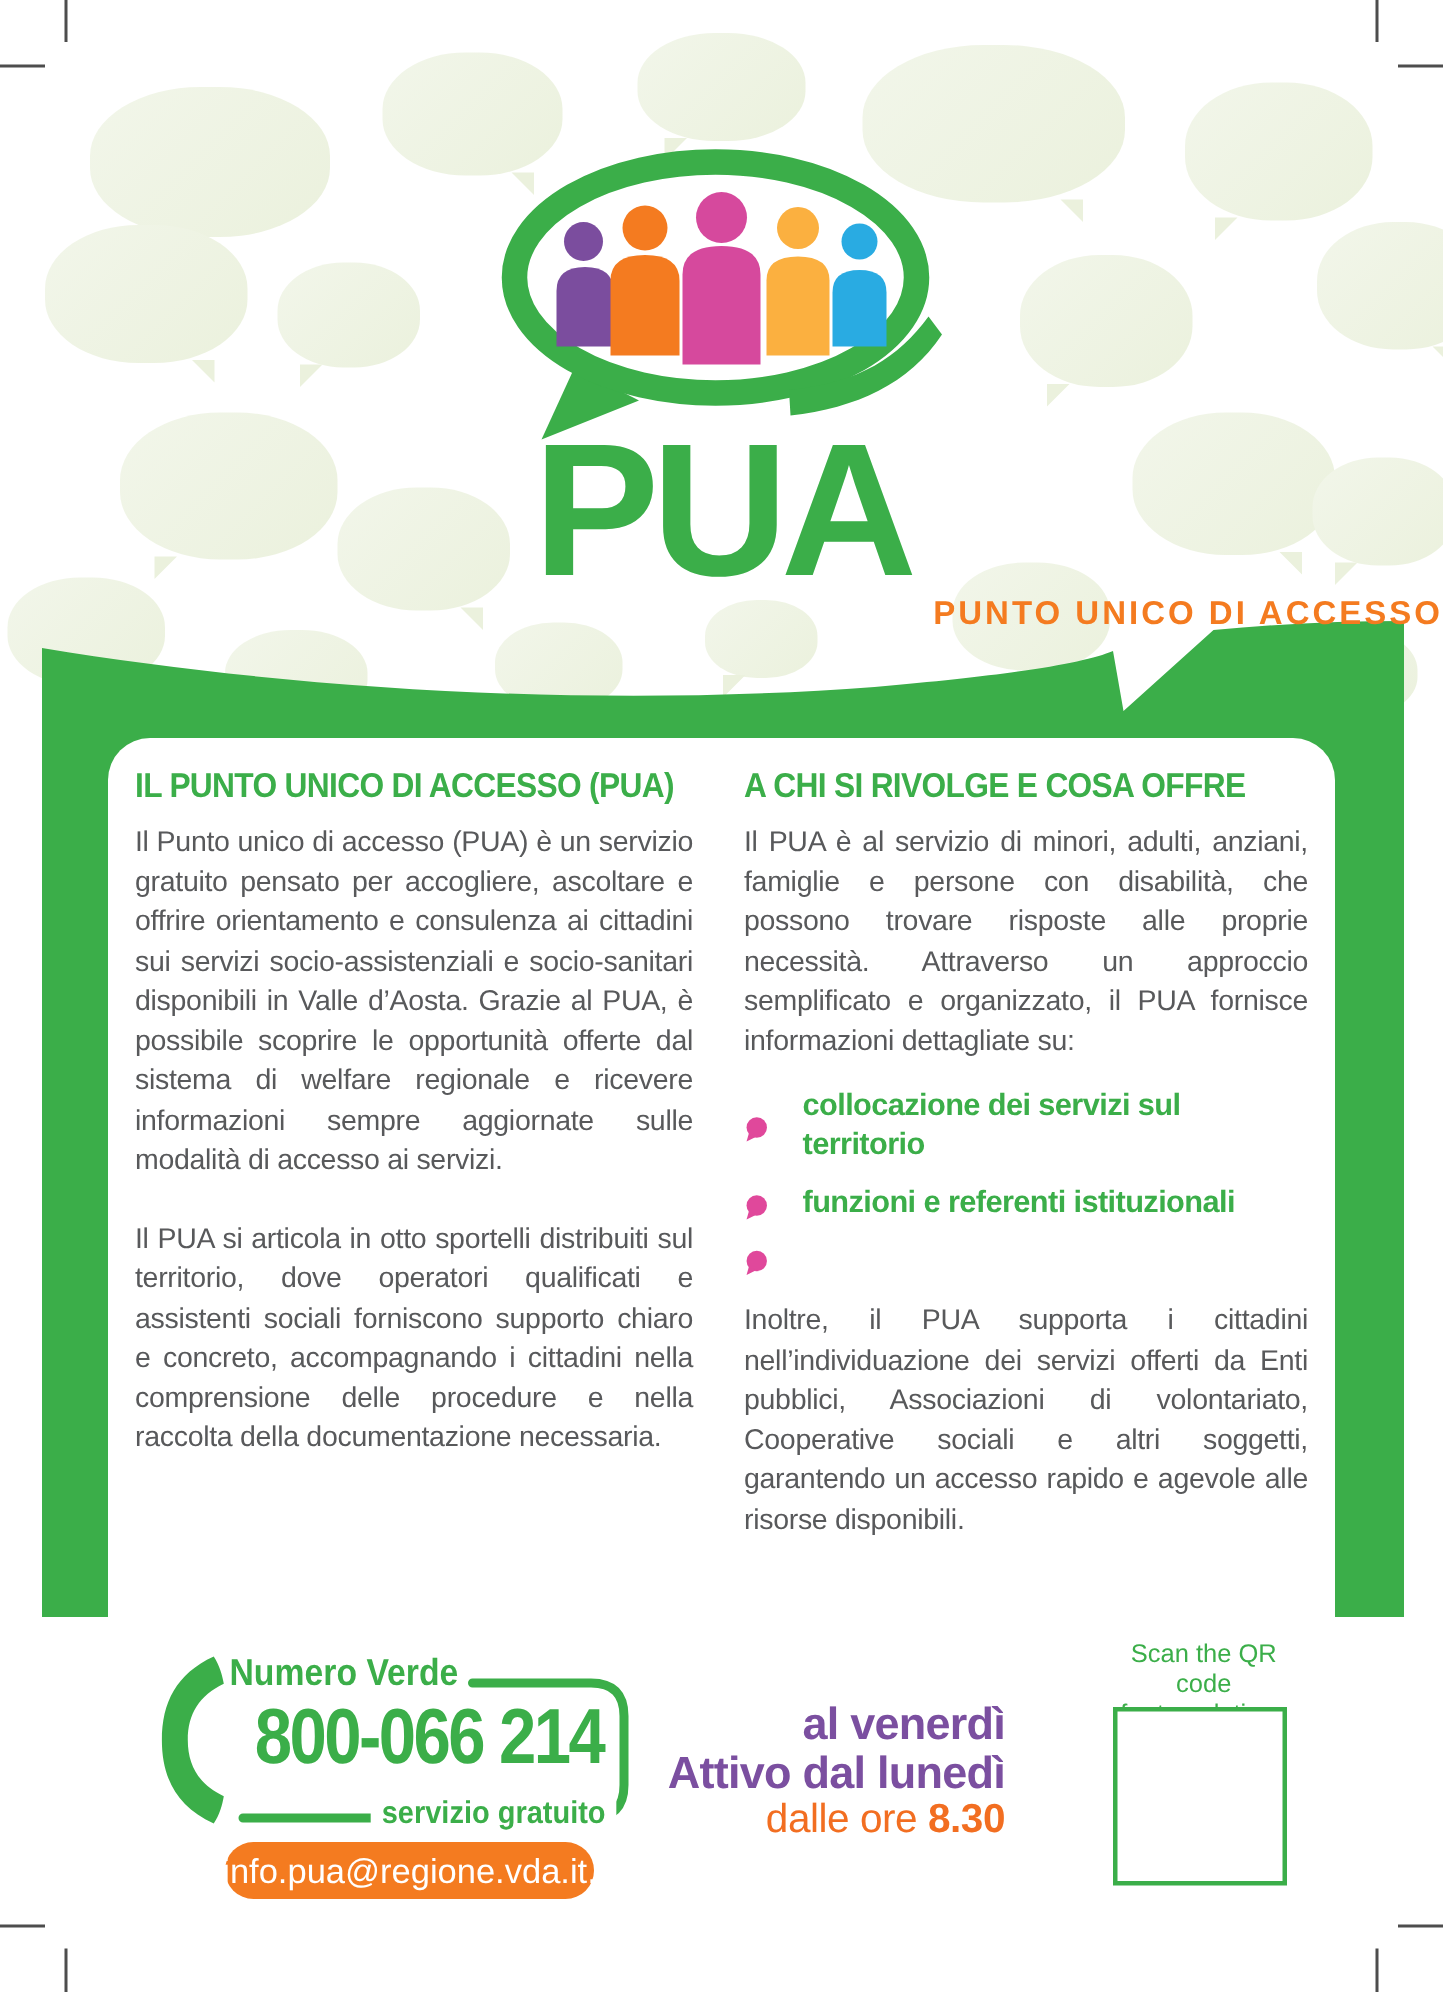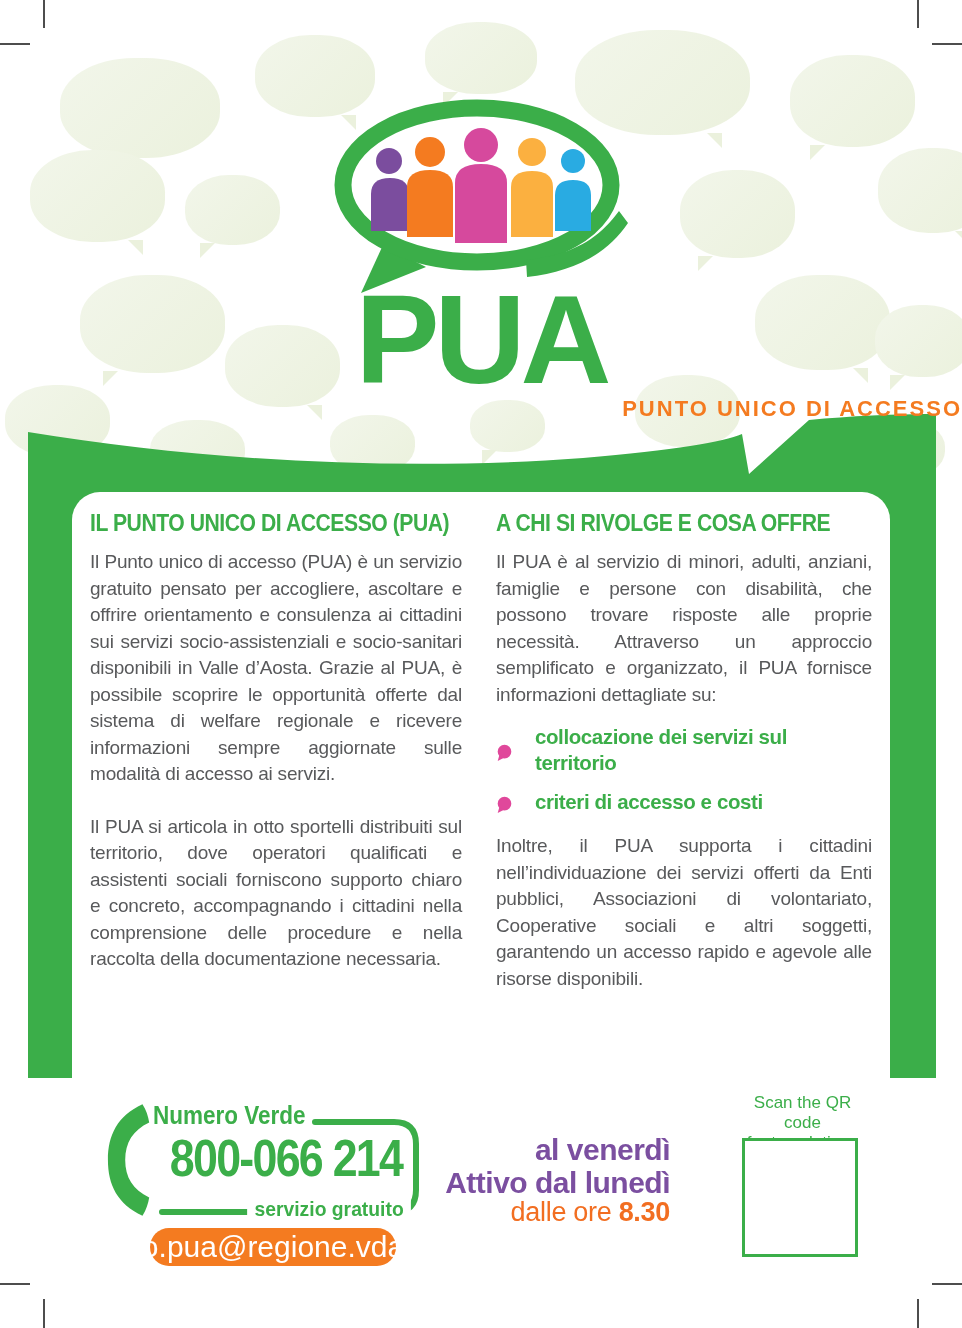--- a/index.html
+++ b/index.html
@@ -46,21 +46,21 @@
   .phone-svg{position:absolute;left:106px;top:1102px;width:48px;height:116px;z-index:2;}
   .nv-box-svg{position:absolute;left:150px;top:1116px;width:272px;height:102px;z-index:2;}
   .nv-label{position:absolute;left:153px;top:1101px;z-index:3;color:var(--green);
     font-size:25px;font-weight:bold;transform:scaleX(.9);transform-origin:left center;white-space:nowrap;}
   .nv-number{position:absolute;left:150px;top:1128px;width:272px;text-align:center;z-index:3;
     color:var(--green);font-size:52px;font-weight:bold;letter-spacing:-2px;
     transform:scaleX(.86);transform-origin:center;white-space:nowrap;}
   .nv-note{position:absolute;left:240px;top:1197px;z-index:4;color:var(--green);background:#fff;
     padding:0 8px;font-size:21px;font-weight:bold;transform:scaleX(.92);transform-origin:center;white-space:nowrap;}
   .email-pill{position:absolute;left:150px;top:1228px;width:246px;height:38px;z-index:3;
-    background:var(--orange);border-radius:19px;color:#fff;font-size:30px;
+    background:var(--orange);border-radius:19px;color:#fff;font-size:23px;
     display:flex;align-items:center;justify-content:center;white-space:nowrap;}
   .sched{position:absolute;left:420px;top:1133px;width:250px;text-align:right;z-index:3;}
   .sched .pl{color:var(--purple);font-size:30px;font-weight:bold;line-height:33px;letter-spacing:-.5px;}
   .sched .ol{color:var(--orange_deep);font-size:27px;line-height:27px;letter-spacing:-.3px;}
   .sched .ol b{font-weight:bold;}
   .qr-cap{position:absolute;left:735px;top:1093px;width:135px;text-align:center;z-index:3;
     color:var(--green);font-size:17px;line-height:20px;}
   .qr-box{position:absolute;left:742px;top:1138px;width:110px;height:113px;z-index:3;
     background:#fff;border:3px solid var(--green);}
 </style>
@@ -139,21 +139,27 @@
               <circle cx="10" cy="9" r="8" fill="var(--magenta)"></circle>
               <polygon points="4,13 2,20 10,16" fill="var(--magenta)"></polygon>
             </svg>
           <span class="btxt">collocazione dei servizi sul territorio</span>
         </li>
         <li>
           <svg class="bicon" viewBox="0 0 20 20">
               <circle cx="10" cy="9" r="8" fill="var(--magenta)"></circle>
               <polygon points="4,13 2,20 10,16" fill="var(--magenta)"></polygon>
             </svg>
-          <span class="btxt">criteri di accesso e costi</span>
+          <span class="btxt">funzioni e referenti istituzionali</span>
+        </li>
+        <li>
+          <svg class="bicon" viewBox="0 0 20 20">
+              <circle cx="10" cy="9" r="8" fill="var(--magenta)"></circle>
+              <polygon points="4,13 2,20 10,16" fill="var(--magenta)"></polygon>
+            </svg>
         </li>
       </ul>
       <p class="outro">Inoltre, il PUA supporta i cittadini nell’individuazione dei servizi offerti da Enti pubblici, Associazioni di volontariato, Cooperative sociali e altri soggetti, garantendo un accesso rapido e agevole alle risorse disponibili.</p>
     </div>
   </div>
 
   <svg class="phone-svg" viewBox="0 0 50 120">
     <path d="M38,2 C12,14 2,34 2,60 C2,86 12,106 38,118 C42,112 44,105 45,99 C28,91 20,78 20,60 C20,42 28,29 45,21 C44,15 42,8 38,2 Z" fill="var(--green)"></path>
   </svg>
   <svg class="nv-box-svg" viewBox="0 0 272 102">

